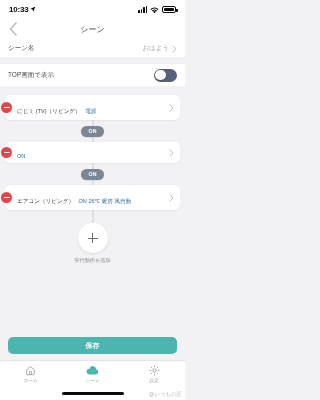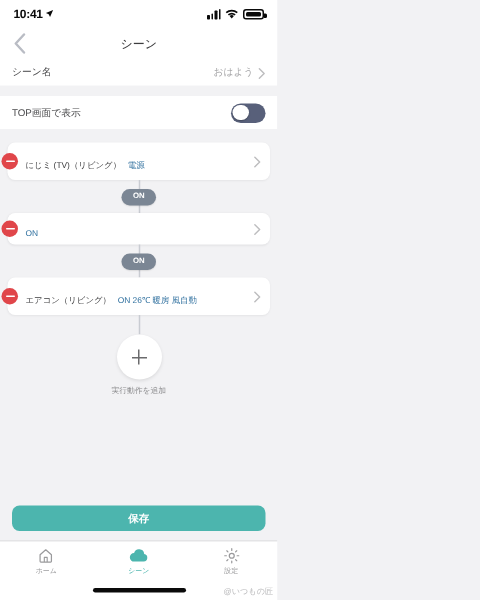--- a/index.html
+++ b/index.html
@@ -217,21 +217,21 @@
     position:absolute; right:3px; bottom:2px;
     font-size:5.4px; color:#b9b9bb;
   }
 </style>
 </head>
 <body>
 
 <div id="app">
 
   <div class="statusbar">
-    <span class="sb-time">10:41</span>
+    <span class="sb-time">10:33</span>
     <span class="sb-loc">
       <svg width="6" height="6" viewBox="0 0 10 10">
           <path d="M9 1 1 4.4l3.1 1.5L5.6 9z" fill="#0a0a0a"></path>
         </svg>
     </span>
     <span class="sb-spacer"></span>
     <span class="sb-right">
       <span class="sb-bars">
           <i></i>
           <i></i>

